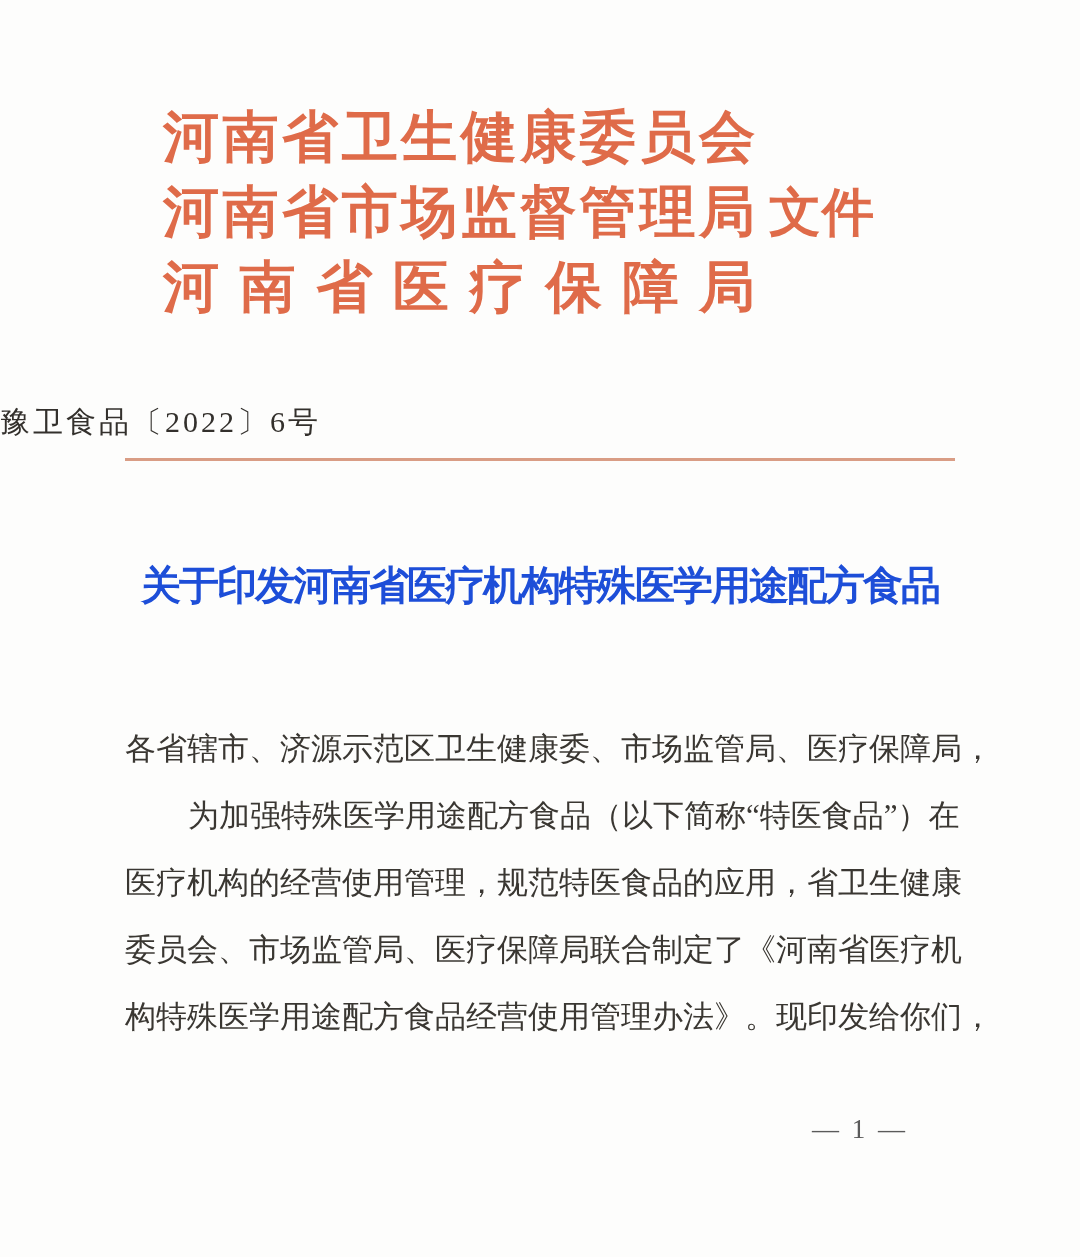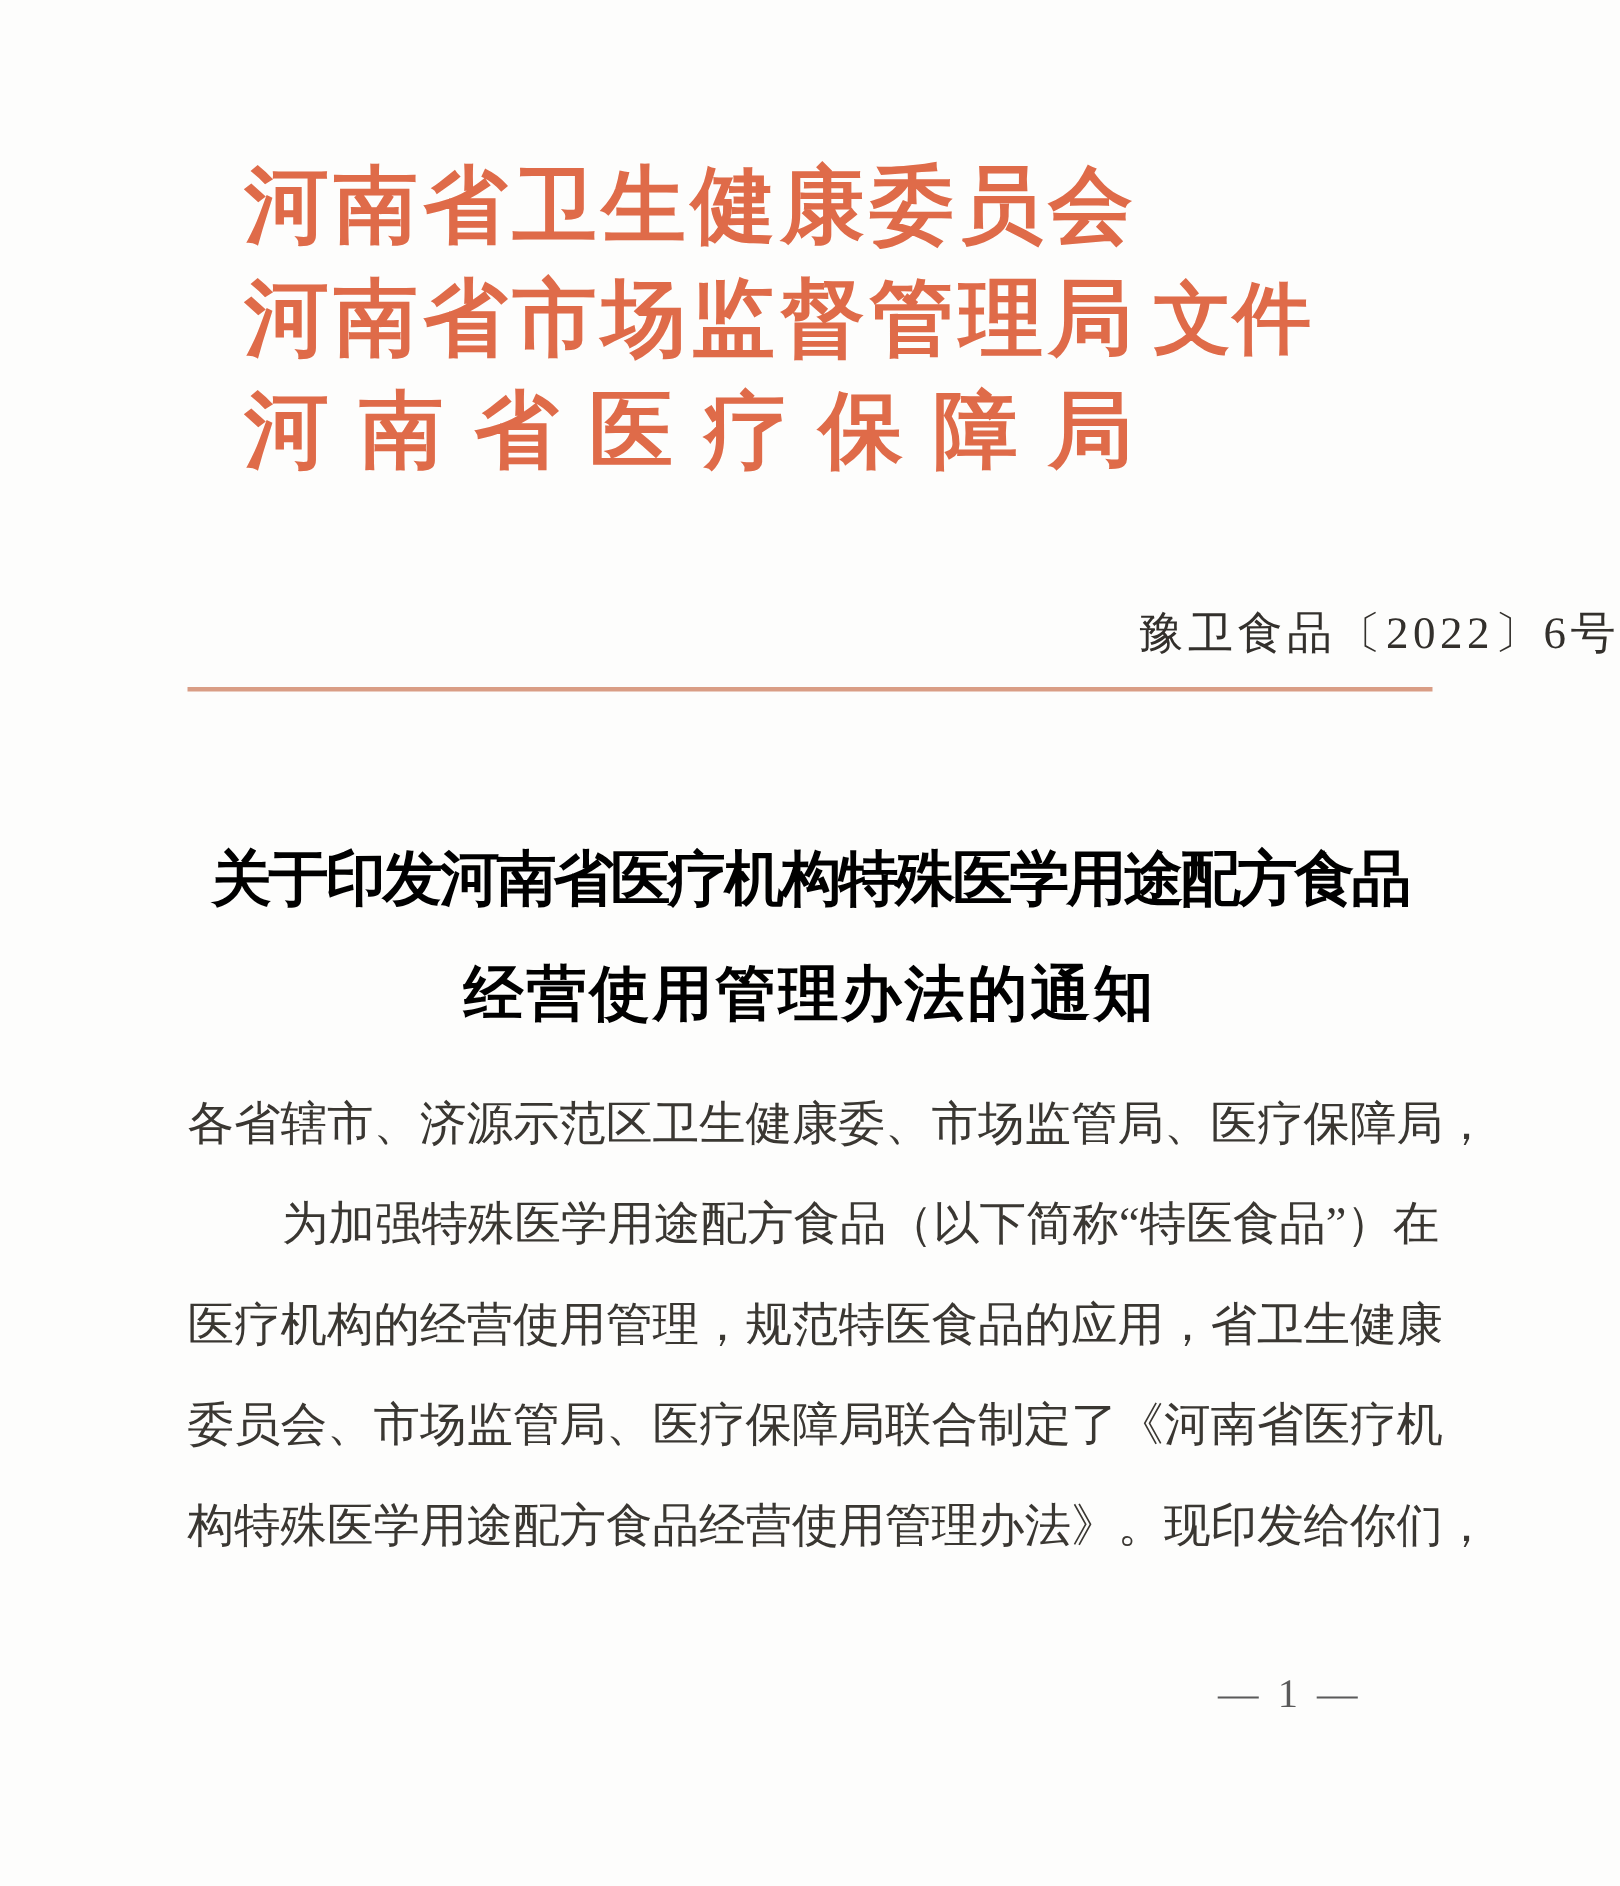--- a/index.html
+++ b/index.html
@@ -42,21 +42,21 @@
     color: var(--red);
     letter-spacing: 1px;
   }
 
   
   .doc-number {
     position: absolute;
     top: 402px;
     left: 0;
     width: 100%;
-    text-align: right;
+    text-align: left;
     font-size: 30px;
     letter-spacing: 3px;
     color: #33302c;
   }
 
   
   .red-line {
     position: absolute;
     top: 458px;
     left: 125px;
@@ -66,21 +66,21 @@
   }
 
   
   .title {
     position: absolute;
     top: 547px;
     left: 0;
     width: 100%;
     text-align: center;
     font-weight: bold;
-    color: #000000;
+    color: #1d4ed8;
   }
   .title-line { display: block; line-height: 77px; font-size: 40px; }
   .title-line.l1 { letter-spacing: -2px; }
   .title-line.l2 { letter-spacing: 2px; }
 
   
   .doc-body {
     position: absolute;
     top: 715px;
     left: 125px;
@@ -153,21 +153,20 @@
     </div>
     <div class="doc-type">文件</div>
   </header>
 
   <div class="doc-number">豫卫食品〔2022〕6号</div>
 
   <div class="red-line" style="background: rgb(217, 157, 133);"></div>
 
   <h1 class="title">
     <span class="title-line l1">关于印发河南省医疗机构特殊医学用途配方食品</span>
-    <span class="title-line l2">经营使用管理办法的通知</span>
   </h1>
 
   <main class="doc-body">
     <div class="bline spread spread-chars">
         <span>各</span>
         <span>省</span>
         <span>辖</span>
         <span>市</span>
         <span>、</span>
         <span>济</span>

